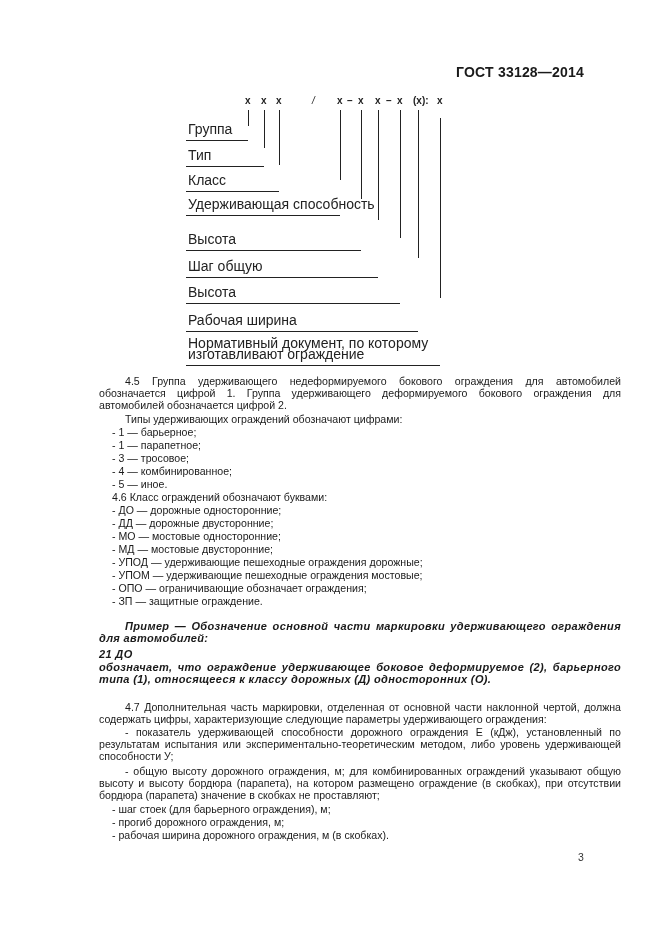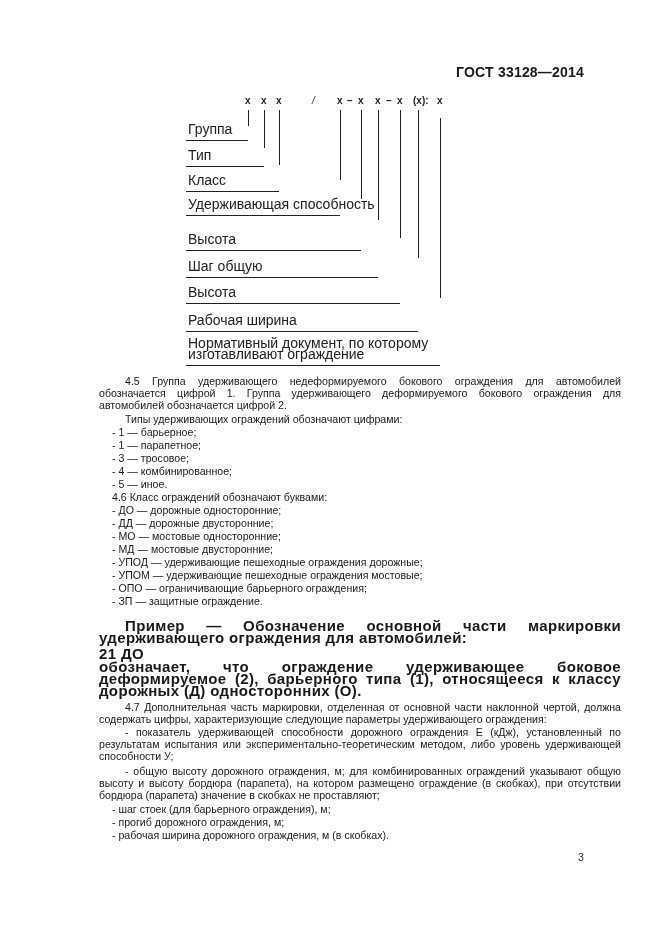--- a/index.html
+++ b/index.html
@@ -6,21 +6,21 @@
   body { width: 661px; height: 936px; position: relative; overflow: hidden;
          font-family: "Liberation Sans", sans-serif; color: #1a1a1a; }
   .header { position: absolute; top: 64px; right: 77px; font-weight: bold; font-size: 14px; letter-spacing: 0.2px; }
   .diagram { position: absolute; left: 0; top: 0; width: 661px; height: 380px; }
   .diagram svg { position: absolute; left: 0; top: 0; }
   .dlabel { position: absolute; left: 188px; font-size: 14px; line-height: 11px; color: #222; }
   .sym { position: absolute; top: 95px; font-size: 10px; font-weight: bold; color: #222; }
   .txt { position: absolute; left: 63px; width: 522px; font-size: 10.6px; line-height: 12.2px; color: #1a1a1a; margin-left: 36px; }
   .just { text-align: justify; text-align-last: left; }
   .p-ind { text-indent: 26px; }
-  .it { font-weight: bold; font-size: 15px; letter-spacing: 0.35px; }
+  .it { font-style: italic; font-weight: bold; font-size: 11px; letter-spacing: 0.35px; }
   .center { text-align: left; }
   .pagenum { position: absolute; left: 578px; top: 851px; font-size: 10.5px; color: #333; }
 </style>
 </head>
 <body>
 
 <div class="header">ГОСТ  33128—2014</div>
 
 <div class="diagram">
   <svg width="661" height="380">
@@ -84,21 +84,21 @@
 </div>
 
 <div class="txt" style="top:491px;left:76px">4.6  Класс ограждений обозначают буквами:</div>
 <div>
   <div class="txt" style="top:504px;left:76px">-  ДО — дорожные односторонние;</div>
   <div class="txt" style="top:517px;left:76px">-  ДД — дорожные двусторонние;</div>
   <div class="txt" style="top:530px;left:76px">-  МО — мостовые односторонние;</div>
   <div class="txt" style="top:543px;left:76px">-  МД — мостовые двусторонние;</div>
   <div class="txt" style="top:556px;left:76px">-  УПОД — удерживающие пешеходные ограждения дорожные;</div>
   <div class="txt" style="top:569px;left:76px">-  УПОМ — удерживающие пешеходные ограждения мостовые;</div>
-  <div class="txt" style="top:582px;left:76px">-  ОПО — ограничивающие барьерного ограждения;</div>
+  <div class="txt" style="top:582px;left:76px">-  ОПО — ограничивающие обозначает ограждения;</div>
   <div class="txt" style="top:595px;left:76px">-  ЗП — защитные ограждение.</div>
 </div>
 
 <div class="txt just it p-ind" style="top:620px">Пример — Обозначение основной части маркировки удерживающего ограждения для автомобилей:</div>
 <div class="txt it center" style="top:648px">21 ДО</div>
 <div class="txt just it" style="top:661px">обозначает, что ограждение удерживающее боковое деформируемое (2), барьерного типа (1), относящееся к классу дорожных (Д) односторонних (О).</div>
 
 <div class="txt just p-ind" style="top:701px">4.7  Дополнительная часть маркировки, отделенная от основной части наклонной чертой, должна содержать цифры, характеризующие следующие параметры удерживающего ограждения:</div>
 <div>
   <div class="txt just p-ind" style="top:726px">-  показатель удерживающей способности дорожного ограждения Е (кДж), установленный по результатам испытания или экспериментально-теоретическим методом, либо уровень удерживающей способности У;</div>

